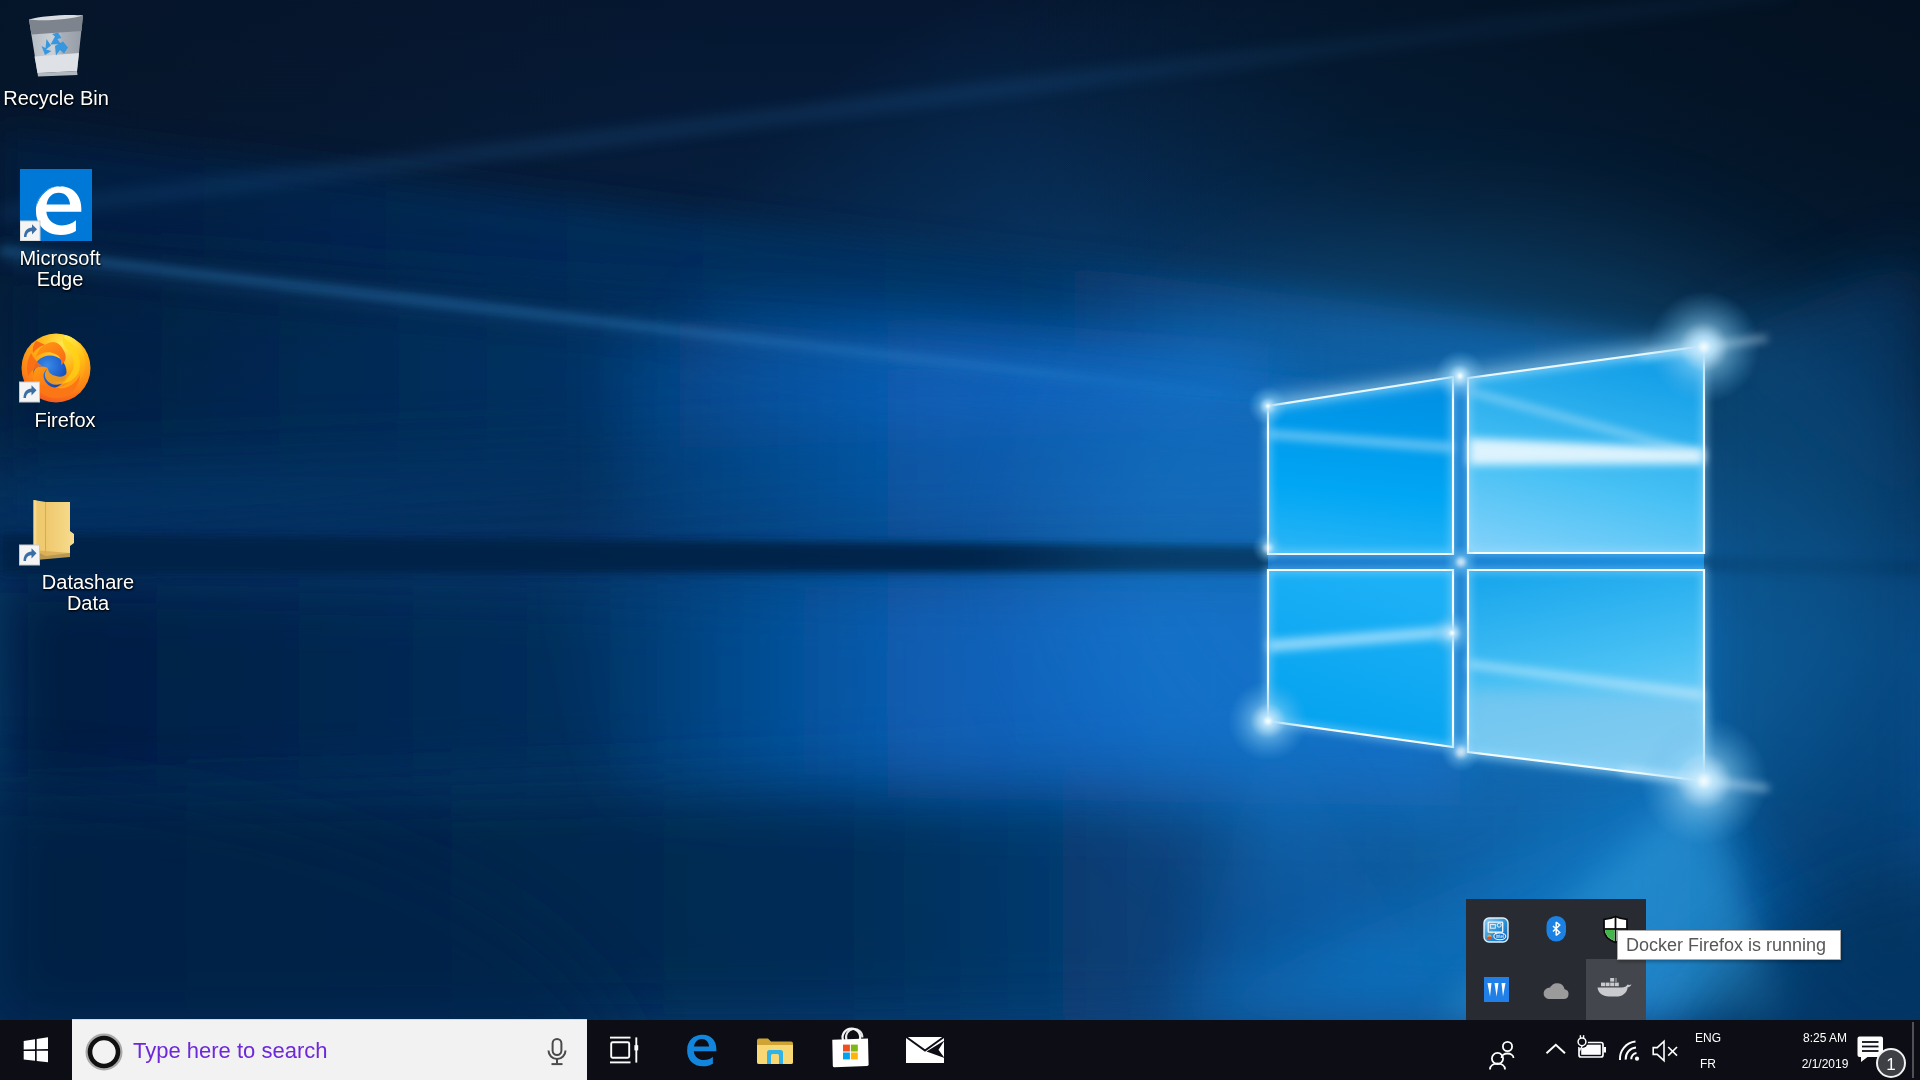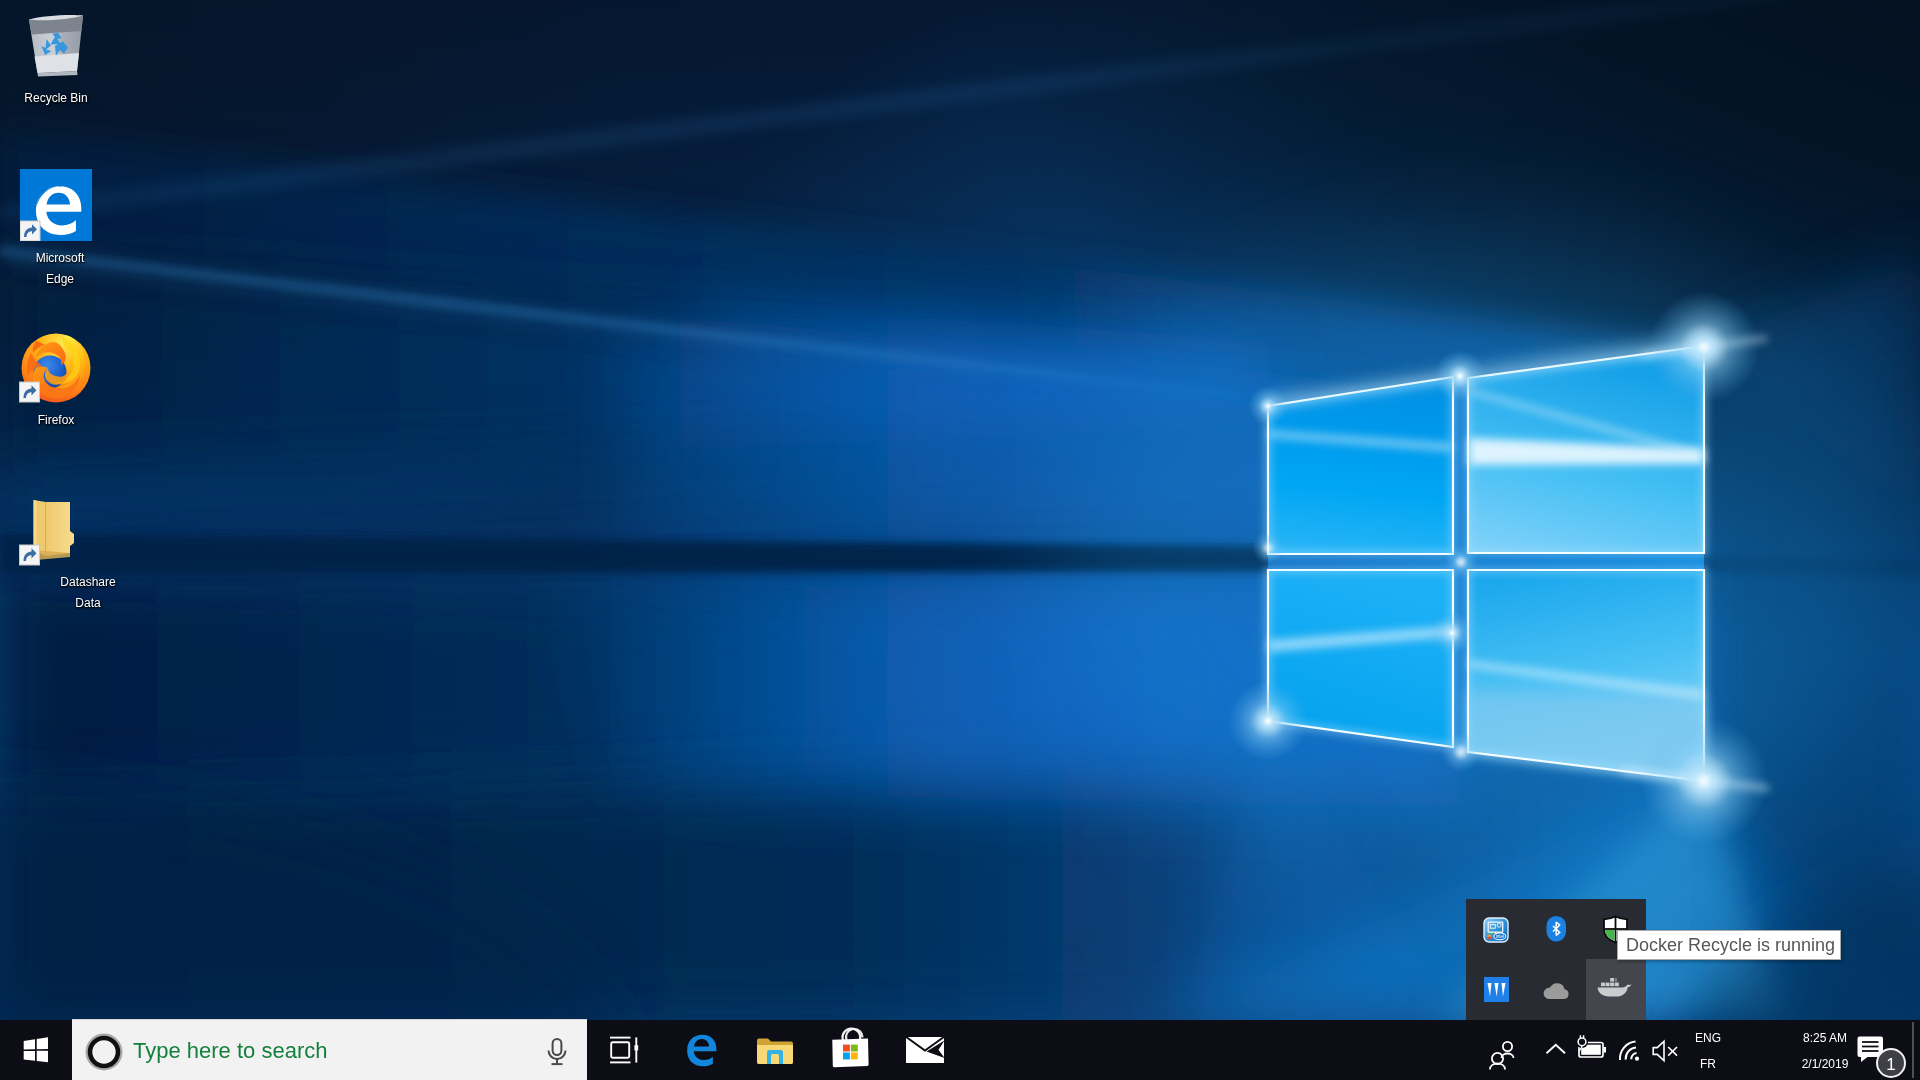--- a/index.html
+++ b/index.html
@@ -1,26 +1,26 @@
 <!DOCTYPE html>
 <html><head>
 <meta charset="utf-8">
 <style>
   html,body{margin:0;padding:0;width:1920px;height:1080px;overflow:hidden;background:#0b1b34;
     font-family:"Liberation Sans", sans-serif;}
   #desk{position:absolute;left:0;top:0;width:1920px;height:1080px;}
   #wall{position:absolute;left:0;top:0;}
-  .dicon{position:absolute;width:112px;text-align:center;color:#fff;font-size:12px;line-height:21px;
+  .dicon{position:absolute;width:112px;text-align:center;color:#fff;font-size:20px;line-height:21px;
     text-shadow:0 1px 2px rgba(0,0,0,.95),1px 1px 2px rgba(0,0,0,.75);}
   .dlabel{margin-top:2px;}
   
   #taskbar{position:absolute;left:0;top:1020px;width:1920px;height:60px;background:#0d0e15;}
   #taskbar svg,#search svg,#flyout svg{display:block;}
   #search{position:absolute;left:72px;top:1019px;width:515px;height:61px;background:#f2f2f2;border-top:1px solid #d9d9d9;box-sizing:border-box;}
-  #search .stext{position:absolute;left:61px;top:18px;font-size:22px;color:#15803d;}
+  #search .stext{position:absolute;left:61px;top:18px;font-size:22px;color:#6d28d9;}
   .tray-text{position:absolute;color:#fff;font-size:12px;line-height:26px;text-align:center;}
   #flyout{position:absolute;left:1466px;top:899px;width:180px;height:121px;background:#282b31;}
   #dockercell{position:absolute;left:120px;top:60px;width:60px;height:61px;background:#43464c;}
   #tooltip{position:absolute;left:1617px;top:930px;width:222px;height:28px;background:#fff;border:1px solid #aaa;
      box-shadow:1px 2px 3px rgba(0,0,0,.28);z-index:30;}
   #tooltip span{position:absolute;left:8px;top:4px;font-size:18px;color:#575757;white-space:nowrap;}
 </style>
 </head>
 <body>
 <div id="desk">
@@ -292,21 +292,21 @@
     <path d="M34 13 C25 14 19 20 17 28 C23 23 30 22 36 25 C41 27 43 31 42 36 C47 33 48 27 45 22 C42 16 38 13 34 13 Z" fill="url(#ffface)"></path>
     <path d="M16 40 C13 46 14 52 19 57 C25 63 35 64 42 59 C35 60 29 57 26 52 C23 46 25 42 29 39 C24 37 19 37 16 40 Z" fill="url(#ffface)"></path>
     <path d="M29 39 C26 42 25 46 27 50 C30 55 36 57 42 55 C47 53 50 48 49 43 C46 47 42 49 37 47 C32 46 29 43 29 39 Z" fill="#ff9d13" opacity="0.9"></path>
     <path d="M12 50 C16 62 27 70 40 69 C53 67 60 57 61 46 C56 56 47 61 37 59 C26 57 16 55 12 50 Z" fill="#fb7615"></path>
     <path d="M12 24 C8 31 7 39 9 47 C13 41 17 38 23 37 C18 33 14 29 12 24 Z" fill="#fb6a15" opacity="0.9"></path>
     <g transform="translate(0,53)">
       <rect x="0.5" y="0" width="20" height="20" fill="#f4f4f4" stroke="#c9c9c9" stroke-width="1"></rect>
       <path d="M4.5 16 C4.5 9.5 8 6.6 12.5 6.4 L12.5 3.2 L17.5 8.3 L12.5 13.4 L12.5 10.2 C9.3 10.3 7.1 12 7 16 Z" fill="#3b6ea5"></path>
     </g>
   </svg>
-  <div class="dicon" style="left:0px;top:408px;">
+  <div class="dicon" style="left:9px;top:408px;">
       <div class="dlabel">Firefox</div>
     </div>
 
   <svg style="position:absolute;left:19px;top:498px;" width="64" height="70" viewBox="0 0 64 70">
     <defs>
       <linearGradient id="foldg" x1="0" y1="0" x2="1" y2="0">
         <stop offset="0" stop-color="#efc86d"></stop>
           <stop offset="1" stop-color="#f7dc8e"></stop>
       </linearGradient>
     </defs>
@@ -484,14 +484,14 @@
       <rect x="0" y="4.6" width="4" height="3.6"></rect>
       <rect x="4.6" y="4.6" width="4" height="3.6"></rect>
       <rect x="9.2" y="4.6" width="4" height="3.6"></rect>
       <rect x="13.8" y="4.6" width="4" height="3.6"></rect>
       <line x1="15" y1="0" x2="15" y2="4" stroke="#c9cbce" stroke-width="0.8"></line>
       <path d="M-3.5 9.6 H20.5 C23.5 9.6 25.5 8.4 26.5 6.6 C27.8 7.1 29.5 7 30.5 6.2 C29.8 8 28.3 9 26.6 9.4 C26 14.8 21.5 18.6 15 18.6 H8 C1.5 18.6 -2.8 15 -3.5 9.6 Z"></path>
     </g>
   </svg>
 </div>
 <div id="tooltip">
-    <span>Docker Recycle is running</span>
+    <span>Docker Firefox is running</span>
   </div>
 
 </body></html>

